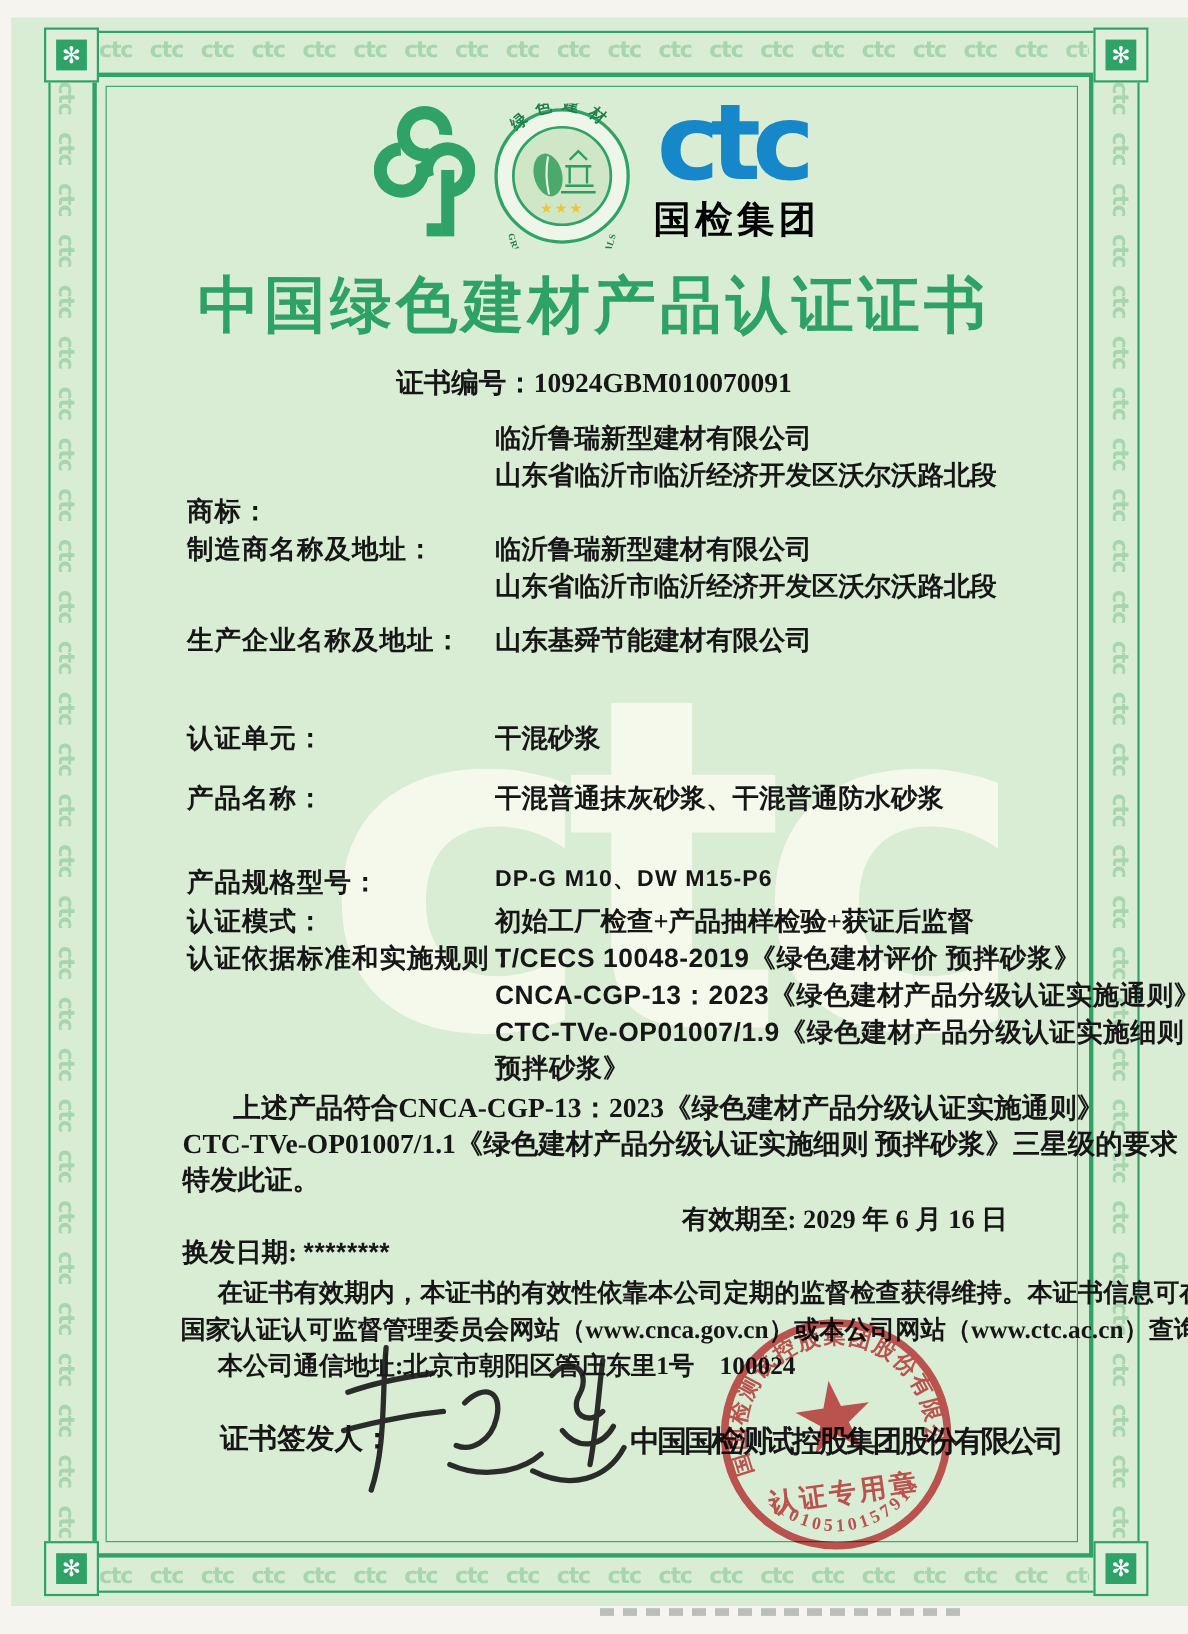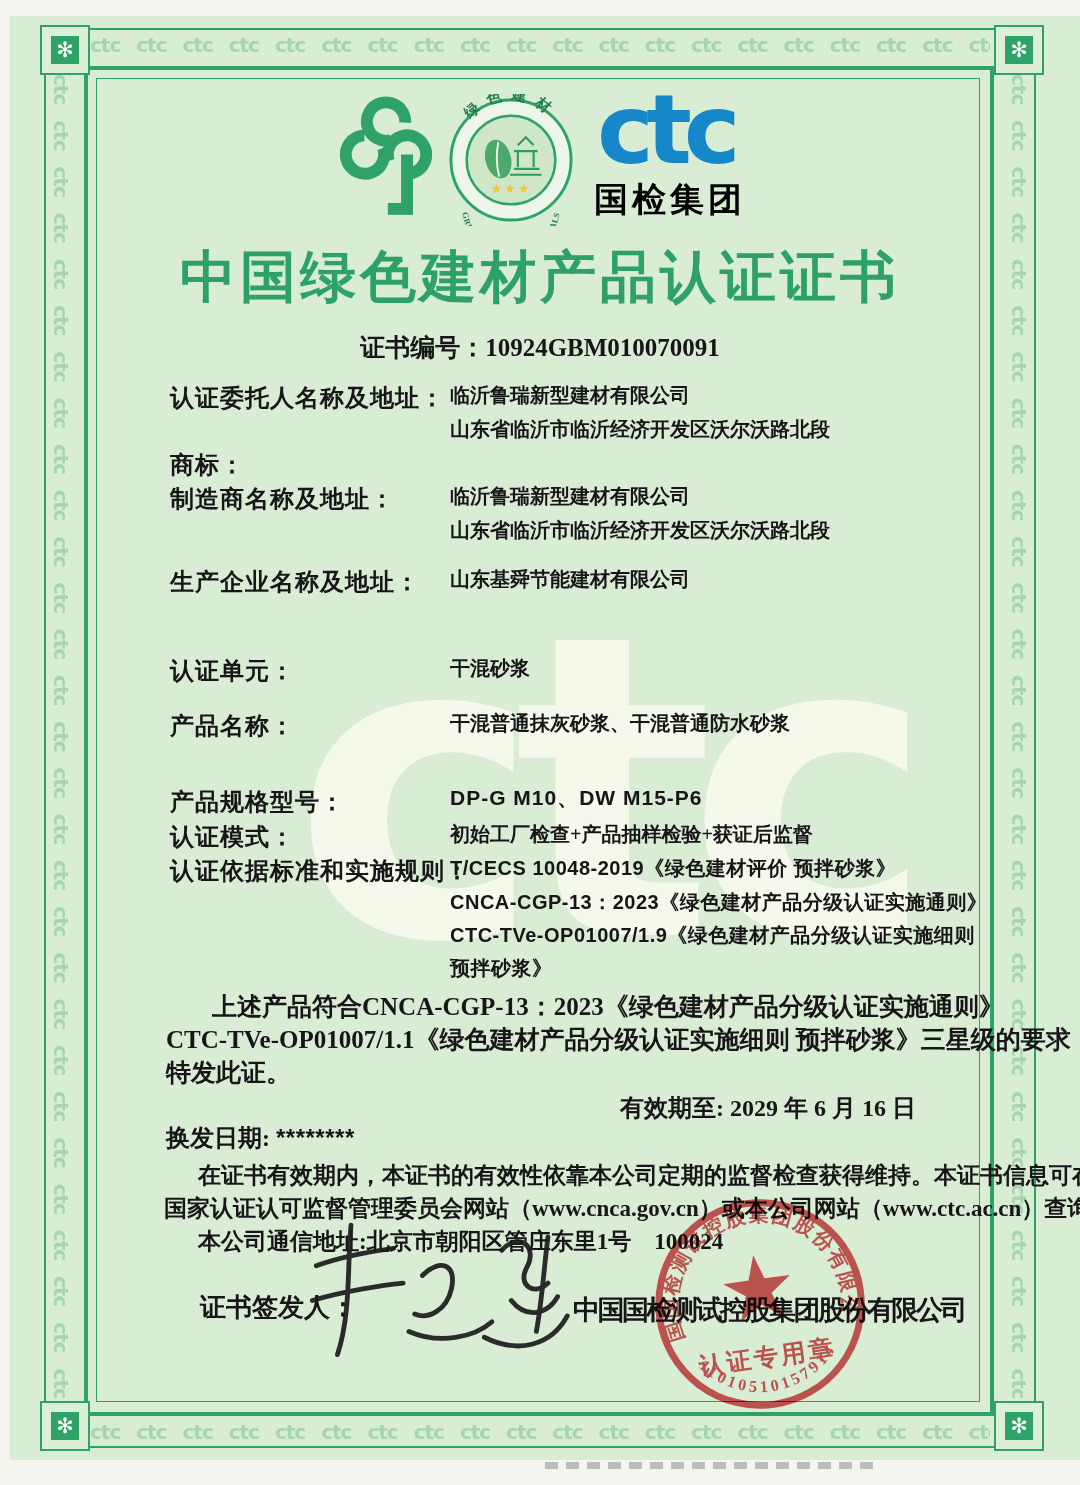--- a/index.html
+++ b/index.html
@@ -27,21 +27,21 @@
          color:rgba(249,251,240,0.85);z-index:1;user-select:none;}
   
   .ctc-word{left:597px;top:82px;font-family:"DejaVu Sans",sans-serif;font-weight:800;font-size:96px;
          line-height:1;letter-spacing:-8px;color:#1687c8;z-index:3;}
   .ctc-sub{left:594px;top:177px;font-weight:700;font-size:34px;letter-spacing:4px;color:#000000;z-index:3;}
   .title{left:0;top:240px;width:1080px;text-align:center;font-size:56px;font-weight:700;
          letter-spacing:4px;color:#2da166;z-index:3;}
   .certline{left:0;top:331px;width:1080px;text-align:center;font-size:25px;font-weight:700;z-index:3;}
   
   .lbl{left:170px;font-size:24px;font-weight:700;letter-spacing:1px;z-index:3;white-space:nowrap;}
-  .val{left:450px;font-size:20px;font-weight:700;z-index:3;white-space:nowrap;}
+  .val{left:450px;font-size:24px;font-weight:700;z-index:3;white-space:nowrap;}
   .code{font-family:"Liberation Sans",sans-serif;letter-spacing:0.5px;}
   .spec{font-family:Liberation Sans, sans-serif;font-size:21px;letter-spacing:1px;}
   .para{left:166px;font-size:25px;font-weight:700;z-index:3;white-space:nowrap;}
   .indent{padding-left:46px;}
   .date{font-size:24px;font-weight:700;z-index:3;white-space:nowrap;}
   .notice{left:164px;font-size:23px;font-weight:700;z-index:3;white-space:nowrap;}
   .nindent{padding-left:34px;}
   .signer-label{left:200px;top:1290px;font-size:26px;font-weight:700;z-index:3;text-align:center;}
   .company{left:573px;top:1292px;font-size:27px;font-weight:700;letter-spacing:-2.5px;z-index:3;}
   .sig{left:295px;top:1205px;z-index:4;}
@@ -121,21 +121,20 @@
   </svg>
 
   <div class="abs ctc-word">ctc</div>
   <div class="abs ctc-sub">国检集团</div>
 
   <div class="abs title">中国绿色建材产品认证证书</div>
   <div class="abs certline">
     <span>证书编号：</span><span>10924GBM010070091</span>
   </div>
 
-  <div class="abs lbl" style="top:382px">认证委托人名称及地址：</div>
   <div class="abs val" style="top:382px">临沂鲁瑞新型建材有限公司</div>
   <div class="abs val" style="top:416px">山东省临沂市临沂经济开发区沃尔沃路北段</div>
 
   <div class="abs lbl" style="top:449px">商标：</div>
 
   <div class="abs lbl" style="top:483px">制造商名称及地址：</div>
   <div class="abs val" style="top:483px">临沂鲁瑞新型建材有限公司</div>
   <div class="abs val" style="top:517px">山东省临沂市临沂经济开发区沃尔沃路北段</div>
 
   <div class="abs lbl" style="top:566px">生产企业名称及地址：</div>

